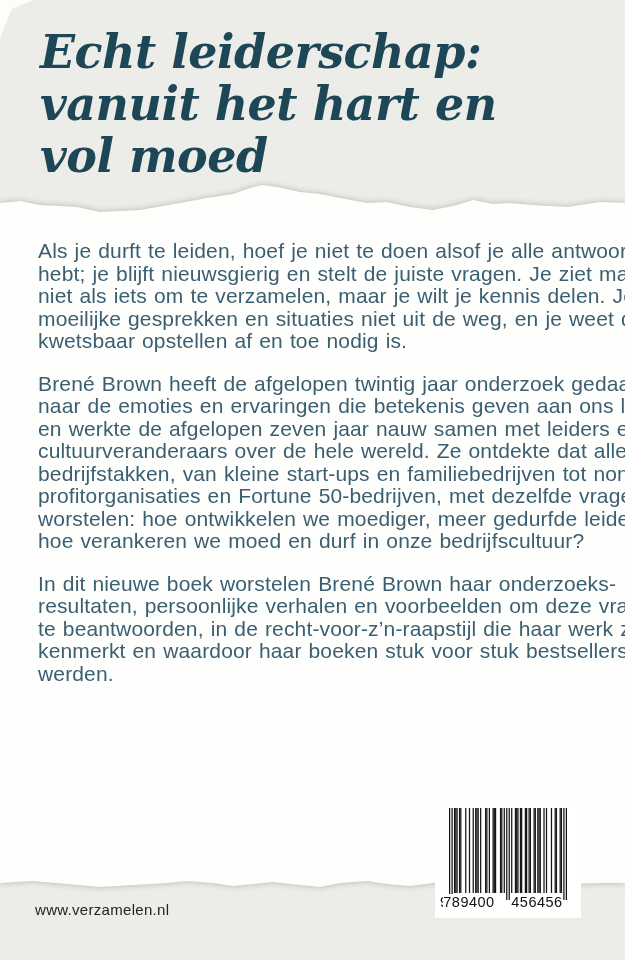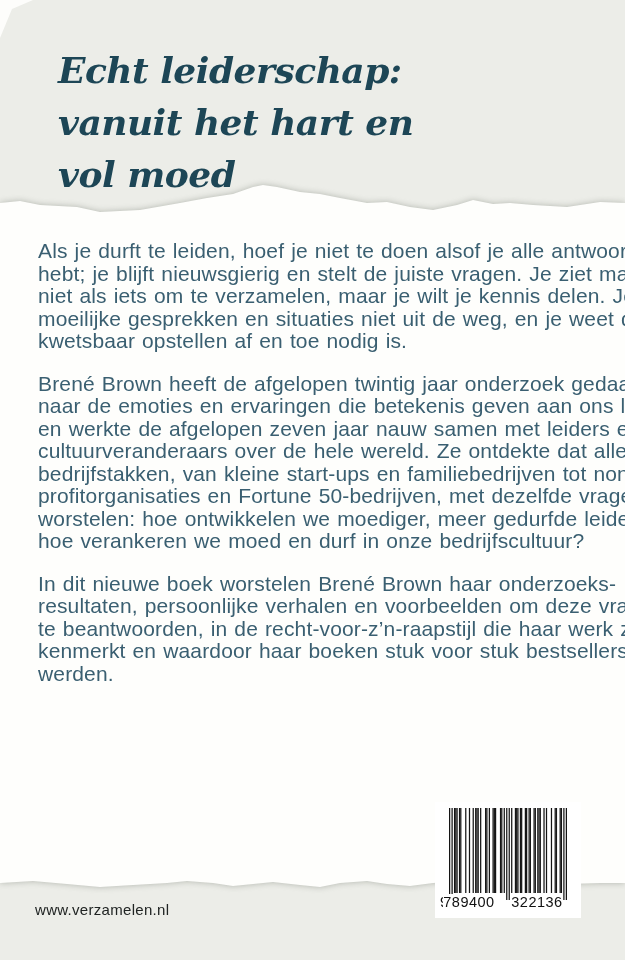--- a/index.html
+++ b/index.html
@@ -8,25 +8,25 @@
     position: relative;
     overflow: hidden;
     background: #ecede8;
     font-family: "Liberation Sans", sans-serif;
   }
 
   
   .cover-title {
     position: absolute;
     left: 40px; top: 26px;
-    margin: 18px;
+    margin: 0;
     font-family: "DejaVu Serif", serif;
     font-style: italic;
     font-weight: 700;
-    font-size: 36px;
+    font-size: 46px;
     line-height: 52px;
     letter-spacing: -0.5px;
     color: #1d4656;
     white-space: pre;
     z-index: 3;
   }
 
   
   .paper-wrap {
     position: absolute;
@@ -199,16 +199,16 @@
       <rect x="82" y="0" width="1" height="85"></rect>
       <rect x="85" y="0" width="1" height="85"></rect>
       <rect x="86" y="0" width="1" height="85"></rect>
       <rect x="89" y="0" width="1" height="85"></rect>
       <rect x="90" y="0" width="1" height="85"></rect>
       <rect x="92" y="0" width="1" height="92"></rect>
       <rect x="94" y="0" width="1" height="92"></rect>
     </svg>
   <span class="bc-digit bc-first">9</span>
   <span class="bc-digit bc-left">789400</span>
-  <span class="bc-digit bc-right">322136</span>
+  <span class="bc-digit bc-right">456456</span>
 </div>
 
 <div class="website">www.verzamelen.nl</div>
 
 </body></html>

